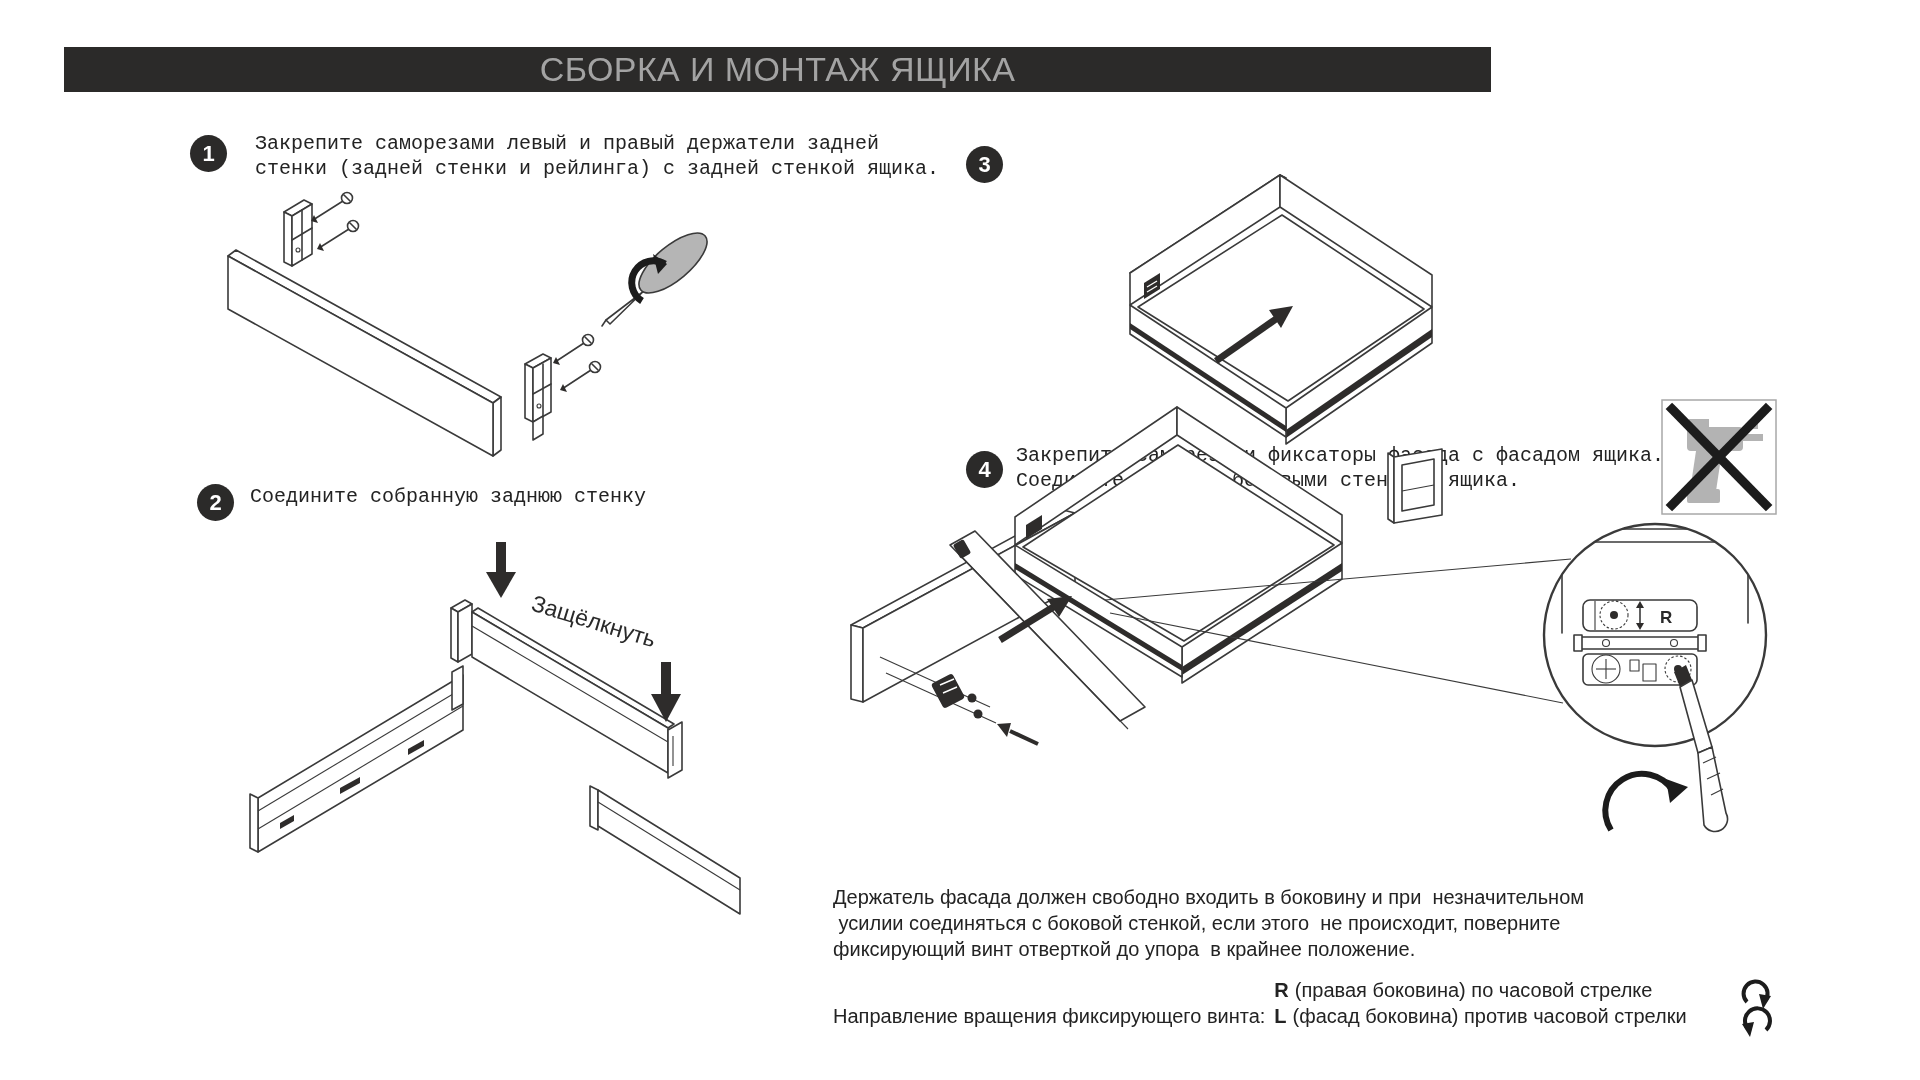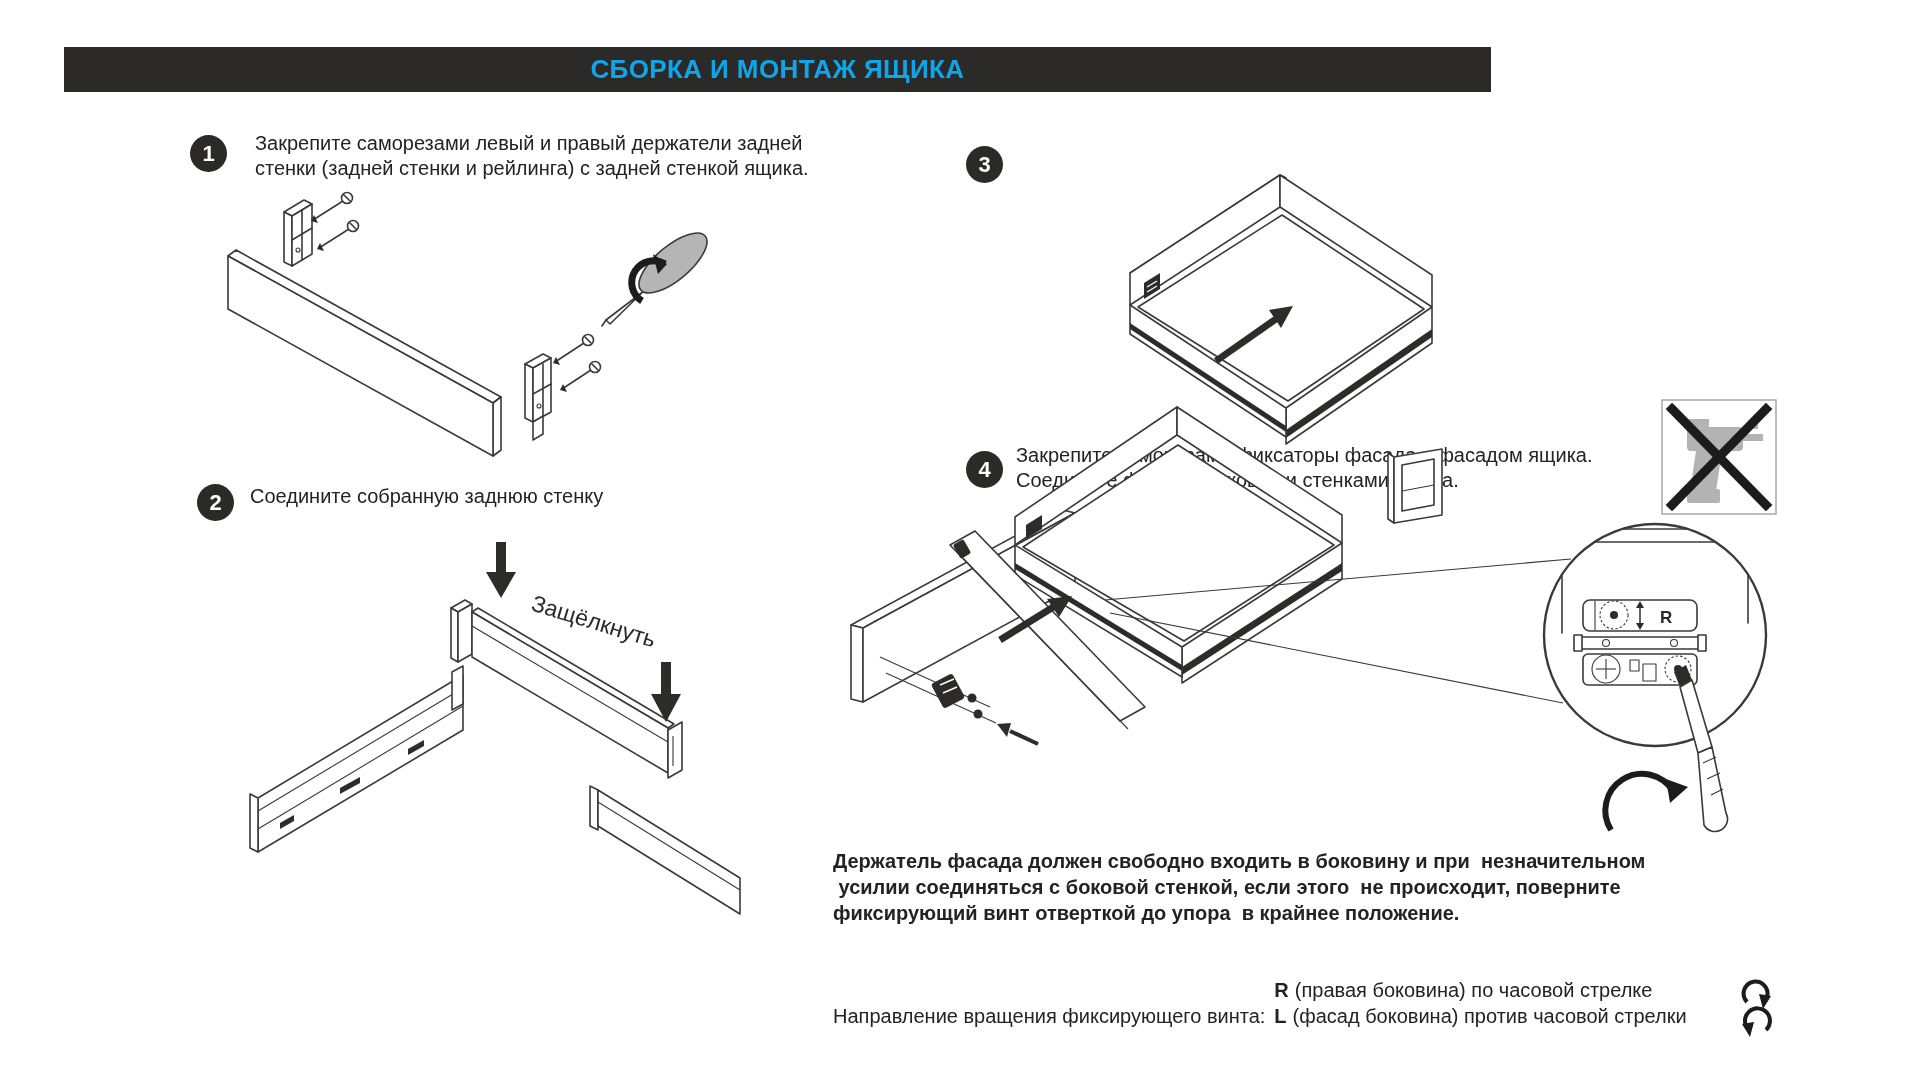--- a/index.html
+++ b/index.html
@@ -12,27 +12,27 @@
   html,body{margin:0;padding:0;background:#ffffff;}
   .canvas{
     position:relative;width:1920px;height:1080px;background:#fff;overflow:hidden;
     font-family:"Liberation Sans", sans-serif;color:var(--ink);
   }
   .abs{position:absolute;}
   .banner{
     left:64px;top:47px;width:1427px;height:45px;background:var(--banner);
     display:flex;align-items:center;justify-content:center;
   }
-  .banner-title{color:#0ea5e9;font-size:26px;font-weight:bold;letter-spacing:.4px;}
+  .banner-title{color:#a3a3a3;font-size:34px;font-weight:normal;letter-spacing:.4px;}
   .step-num{
     width:37px;height:37px;border-radius:50%;background:var(--banner);color:#fff;
     font-size:22px;font-weight:bold;display:flex;align-items:center;justify-content:center;
   }
   .step-text{font-size:20px;line-height:25px;}
-  .step-line{white-space:pre-wrap;}
+  .step-line{white-space:pre-wrap;font-family:Liberation Mono, monospace;}
   .note{font-size:20px;line-height:26px;}
   .note div{white-space:pre-wrap;}
   .dir-row{display:flex;align-items:flex-start;font-size:20px;line-height:26px;}
   .dir-col{margin-left:9px;}
   .dir-key{font-weight:bold;margin-right:6px;}
   svg text{font-family:"Liberation Sans", sans-serif;fill:#2a2a2a;}
   .ln{stroke:var(--line);fill:none;stroke-width:1.6;stroke-linejoin:round;stroke-linecap:round;}
   .th{stroke:var(--line);fill:none;stroke-width:1.1;stroke-linejoin:round;}
   .fw{fill:#ffffff;stroke:var(--line);stroke-width:1.6;stroke-linejoin:round;}
   .fd{fill:var(--dark);stroke:none;}
@@ -311,21 +311,21 @@
         <polygon class="gray" points="1006,56 1032,56 1026,96 1000,96"></polygon>
         <rect class="gray" x="997" y="94" width="33" height="14" rx="2"></rect>
       </g>
       <g>
         <line class="xline" x1="982" y1="14" x2="1076" y2="110"></line>
         <line class="xline" x1="1076" y1="14" x2="982" y2="110"></line>
       </g>
     </g>
   </svg>
 
-  <div class="abs note" style="left:833px;top:848px;font-weight:bold;">
+  <div class="abs note" style="left:833px;top:884px;">
     <div>Держатель фасада должен свободно входить в боковину и при  незначительном</div>
     <div> усилии соединяться с боковой стенкой, если этого  не происходит, поверните</div>
     <div>фиксирующий винт отверткой до упора  в крайнее положение.</div>
   </div>
 
   <div class="abs dir-row" style="left:833px;top:977px;align-items:flex-end;">
     <span>Направление вращения фиксирующего винта:</span>
     <div class="dir-col">
       <div>
         <span class="dir-key">R</span><span>(правая боковина) по часовой стрелке</span>

